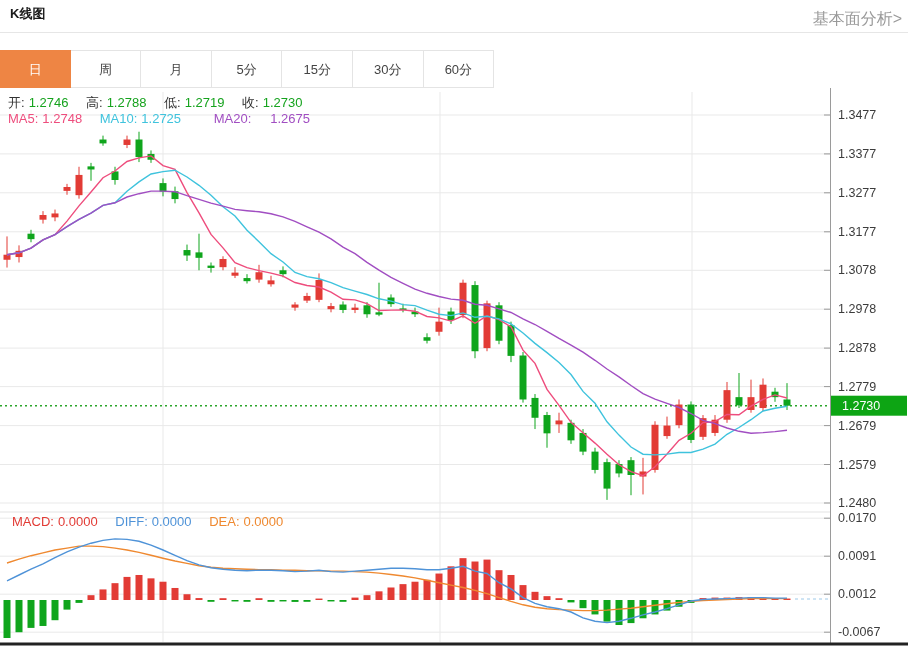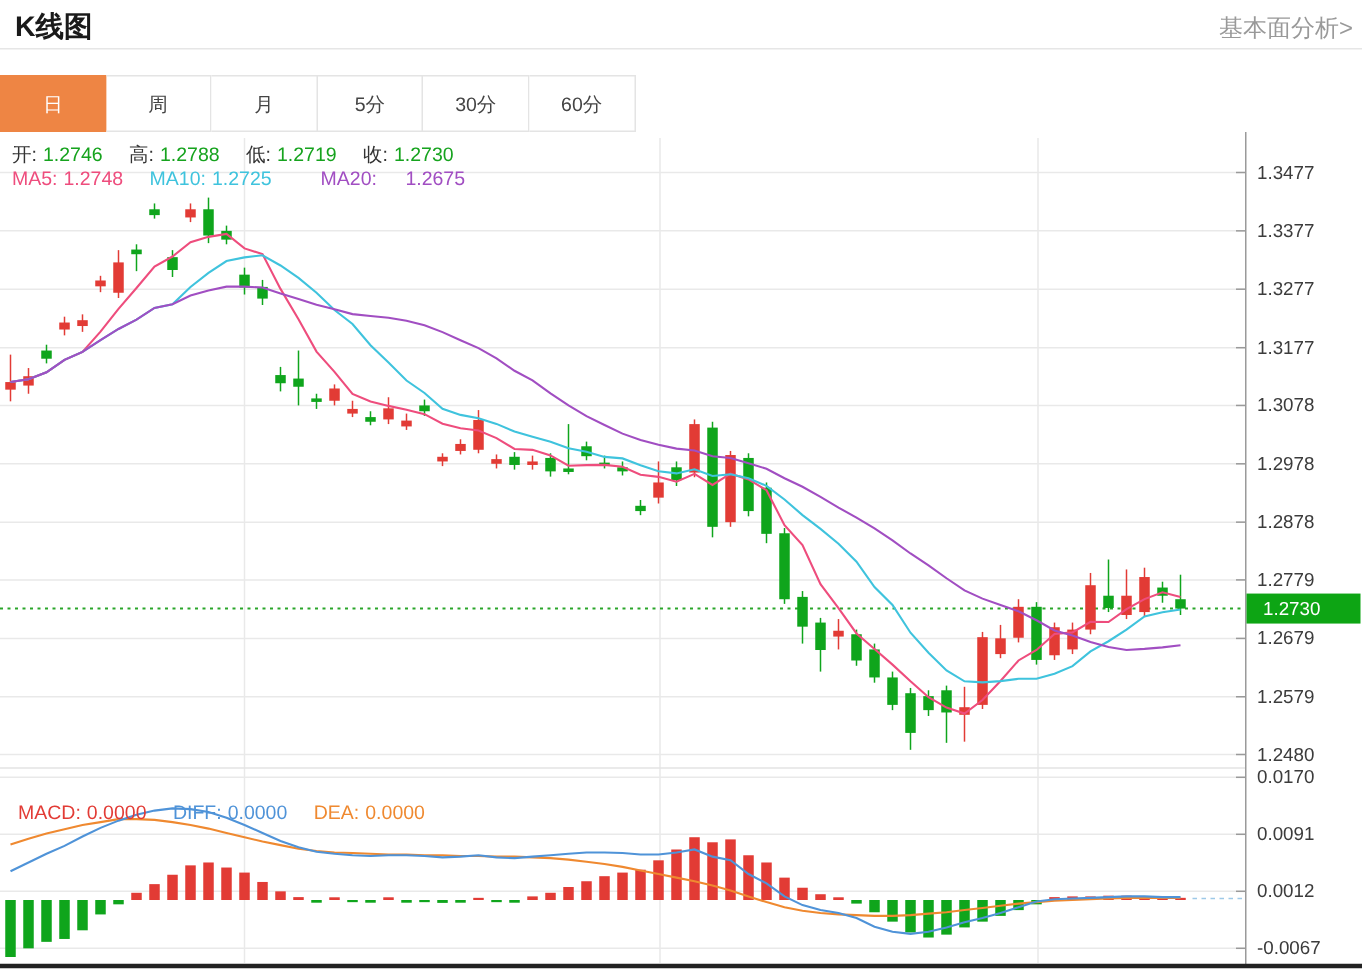--- a/index.html
+++ b/index.html
@@ -1,20 +1,20 @@
 <!DOCTYPE html>
 <html style="--accent: #ee8544; --val-green: #16a31e; --ma5: #ee4d7d; --ma10: #3fc3dd; --ma20: #a14ec2; --up: #e23b35; --diff: #4f93d8; --dea: #ef8930;"><head>
 <meta charset="utf-8">
 <style>
   * { margin:0; padding:0; box-sizing:border-box; }
   html,body { background:#fff; font-family:"Liberation Sans", sans-serif; }
   .app { position:relative; width:908px; height:646px; background:#fff; overflow:hidden; }
 
   header { position:absolute; top:0; left:0; width:908px; height:33px; border-bottom:1px solid #e6e6e6; }
-  .page-title { position:absolute; left:10px; top:5px; font-size:19px; font-weight:bold; color:#1a1a1a; }
+  .page-title { position:absolute; left:10px; top:5px; font-size:13px; font-weight:bold; color:#1a1a1a; }
   .fund-link { position:absolute; right:6px; top:9px; font-size:16px; color:#999; text-decoration:none; cursor:pointer; }
 
   .tabs { position:absolute; top:50px; left:0; display:flex; }
   .tab { width:70.6px; height:38px; line-height:37px; text-align:center; font-size:13px; color:#444;
          border:1px solid #e4e4e4; border-left:none; background:#fff; cursor:pointer; }
   .tab:first-child { border-left:1px solid #e4e4e4; }
   .tab.active { background:var(--accent,#ee8544); border-color:var(--accent,#ee8544); color:#fff; }
 
   .chart-wrap { position:absolute; top:88px; left:0; width:908px; height:558px; }
   svg { position:absolute; top:0; left:0; }
@@ -22,40 +22,41 @@
 
   .legend { position:absolute; font-size:13px; white-space:nowrap; }
   .legend span { margin-right:4px; }
   .legend .gap { margin-right:14px; }
   .legend-ohlc { top:6px; left:8px; color:#333; }
   .legend-ohlc .val { color:var(--val-green,#16a31e);text-align:right; }
   .legend-ma { top:23px; left:8px; }
   .ma5 { color:var(--ma5,#ee4d7d); }
   .ma10 { color:var(--ma10,#3fc3dd); }
   .ma20 { color:var(--ma20,#a14ec2);padding-left:15px; }
-  .legend-macd { top:446px; left:12px; }
+  .legend-macd { top:426px; left:12px; }
   .c-macd { color:var(--up,#e23b3b); }
   .c-diff { color:var(--diff,#4f93d8); }
   .c-dea { color:var(--dea,#ef8930); }
 </style>
 </head>
 <body>
 
 <div class="app">
 
   <header>
     <div class="page-title">K线图</div>
     <a class="fund-link">基本面分析&gt;</a>
   </header>
 
   <nav class="tabs">
     <div class="tab active">日</div>
     <div class="tab">周</div>
     <div class="tab">月</div>
     <div class="tab">5分</div>
+    <div class="tab">15分</div>
     <div class="tab">30分</div>
     <div class="tab">60分</div>
   </nav>
 
   <div class="chart-wrap">
     <svg id="chart" width="908" height="558" viewBox="0 88 908 558">
         <line x1="163" y1="92" x2="163" y2="642" stroke="#e9e9e9" stroke-width="1"></line>
         <line x1="440" y1="92" x2="440" y2="642" stroke="#e9e9e9" stroke-width="1"></line>
         <line x1="692" y1="92" x2="692" y2="642" stroke="#e9e9e9" stroke-width="1"></line>
         <line x1="0" y1="115.0" x2="830" y2="115.0" stroke="#e9e9e9"></line>

